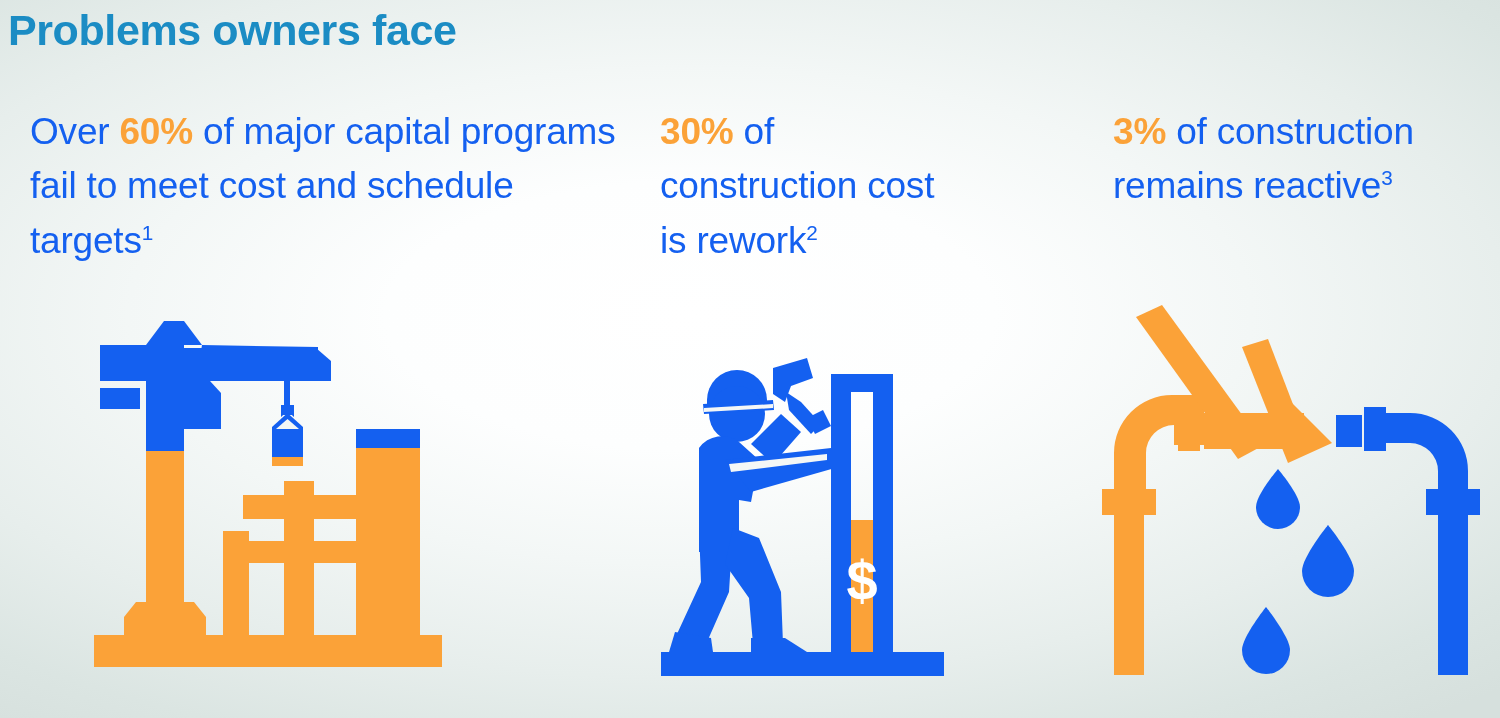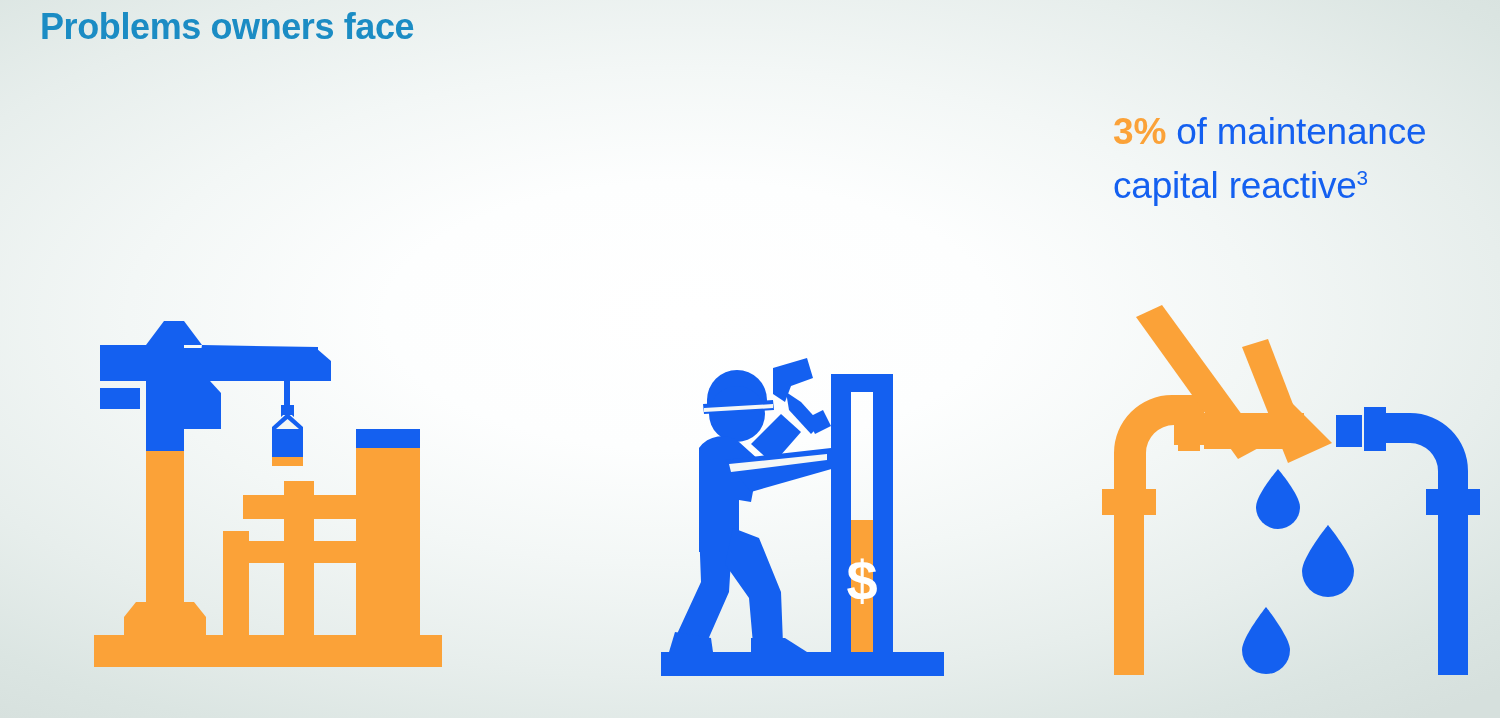--- a/index.html
+++ b/index.html
@@ -26,23 +26,23 @@
         #f3f7f6 48%,
         #e7eeec 70%,
         #dbe5e2 88%,
         #d6e0dd 100%);
     overflow: hidden;
   }
 
   
   #slide-title {
     position: absolute;
-    left: 40px;
+    left: 8px;
     top: 6px;
-    font-size: 36px;
+    font-size: 43px;
     font-weight: bold;
     letter-spacing: -0.4px;
     color: #1b8cc4;
     white-space: nowrap;
   }
 
   
   .column {
     position: absolute;
     top: 105px;
@@ -78,24 +78,30 @@
 
   .icon-block svg { display: block; width: 100%; height: 100%; }
 </style>
 </head>
 <body>
 
 <div id="slide">
 
   <div id="slide-title">Problems owners face</div>
 
-
+  <div class="column" id="column-0">
+    <div class="stat-text"><span>Over </span><span class="stat-pct">60%</span><span> of major capital programs fail to meet cost and schedule targets</span><sup>1</sup></div>
+  </div>
+
+  <div class="column" id="column-1">
+    <div class="stat-text"><span></span><span class="stat-pct">30%</span><span> of construction cost is rework</span><sup>2</sup></div>
+  </div>
 
   <div class="column" id="column-2">
-    <div class="stat-text"><span></span><span class="stat-pct">3%</span><span> of maintenance capital reactive</span><sup>3</sup></div>
+    <div class="stat-text"><span></span><span class="stat-pct">3%</span><span> of construction remains reactive</span><sup>3</sup></div>
   </div>
 
   <div class="icon-block" id="icon-crane">
     <svg viewBox="0 0 370 375" xmlns="http://www.w3.org/2000/svg">
 
       <g fill="#1460f0">
 
         <polygon points="58,40 76,16 96,16 114,40"></polygon>
 
         <polygon points="58,40 12,40 12,49 62,52"></polygon>

